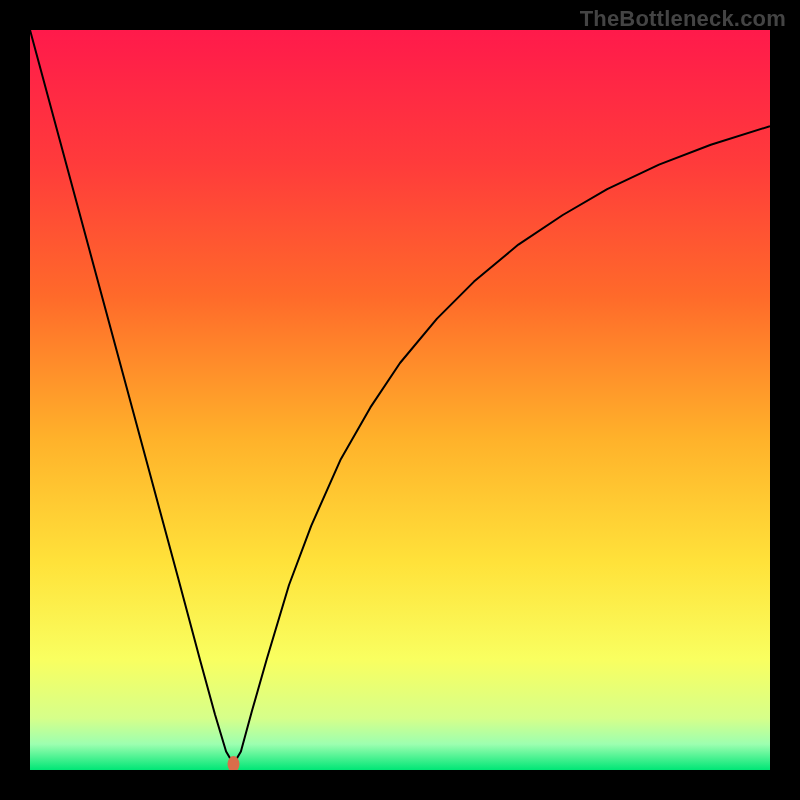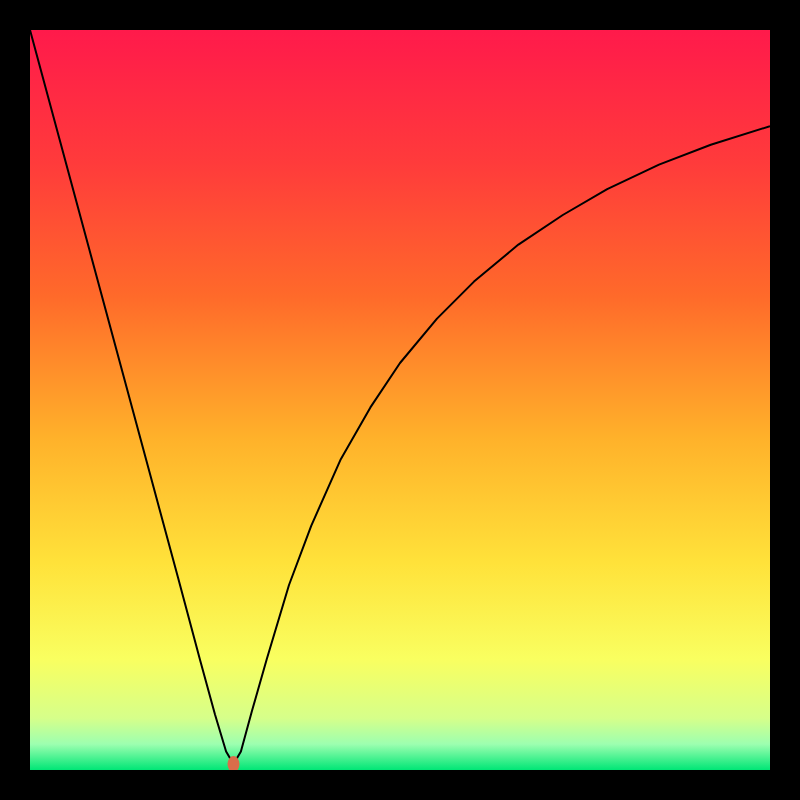--- a/index.html
+++ b/index.html
@@ -62,14 +62,15 @@
       <rect id="bg-rect" x="0" y="0" width="740" height="740" fill="url(#bg-grad)"></rect>
       <g id="series-layer">
           <path d="M0.00 0.00 L29.60 109.52 L59.20 219.04 L88.80 328.56 L118.40 438.08 L148.00 547.60 L170.20 630.48 L185.00 684.50 L196.10 721.50 L203.50 734.08 L210.90 721.50 L222.00 680.80 L236.80 629.00 L259.00 555.00 L281.20 495.80 L310.80 429.20 L340.40 377.40 L370.00 333.00 L407.00 288.60 L444.00 251.60 L488.40 214.60 L532.80 185.00 L577.20 159.10 L629.00 134.68 L680.80 114.70 L740.00 96.20" fill="none" stroke="#000000" stroke-width="2" stroke-linejoin="round"></path>
         </g>
       <g id="marker-layer">
           <ellipse cx="203.50" cy="734.08" rx="6" ry="8" fill="#d96d4a"></ellipse>
         </g>
     </svg>
   </div>
 
+  <div class="watermark">TheBottleneck.com</div>
 
 </div>
 
 </body></html>

